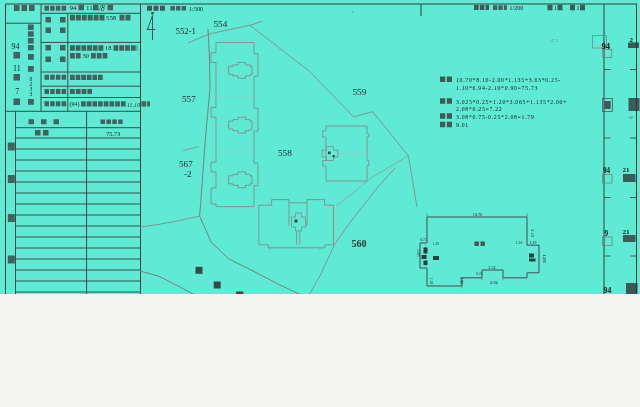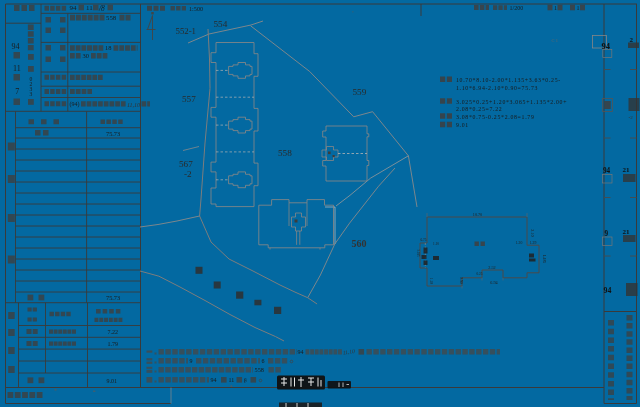--- a/index.html
+++ b/index.html
@@ -1,16 +1,16 @@
 <!DOCTYPE html>
 <html><head>
 <meta charset="utf-8">
 <style>
 html,body{margin:0;padding:0;background:#f4f4f2;}
-#doc{position:relative;width:640px;height:407px;background:#0369a1;overflow:hidden;
+#doc{position:relative;width:640px;height:294px;background:#5eead4;overflow:hidden;
 font-family:"Liberation Serif",serif;}
 svg{position:absolute;left:0;top:0;filter:blur(0.34px);}
 </style>
 </head>
 <body>
 
 <div id="doc">
 <svg width="640" height="407" viewBox="0 0 640 407">
 <g fill="none" stroke-linecap="butt">
 

